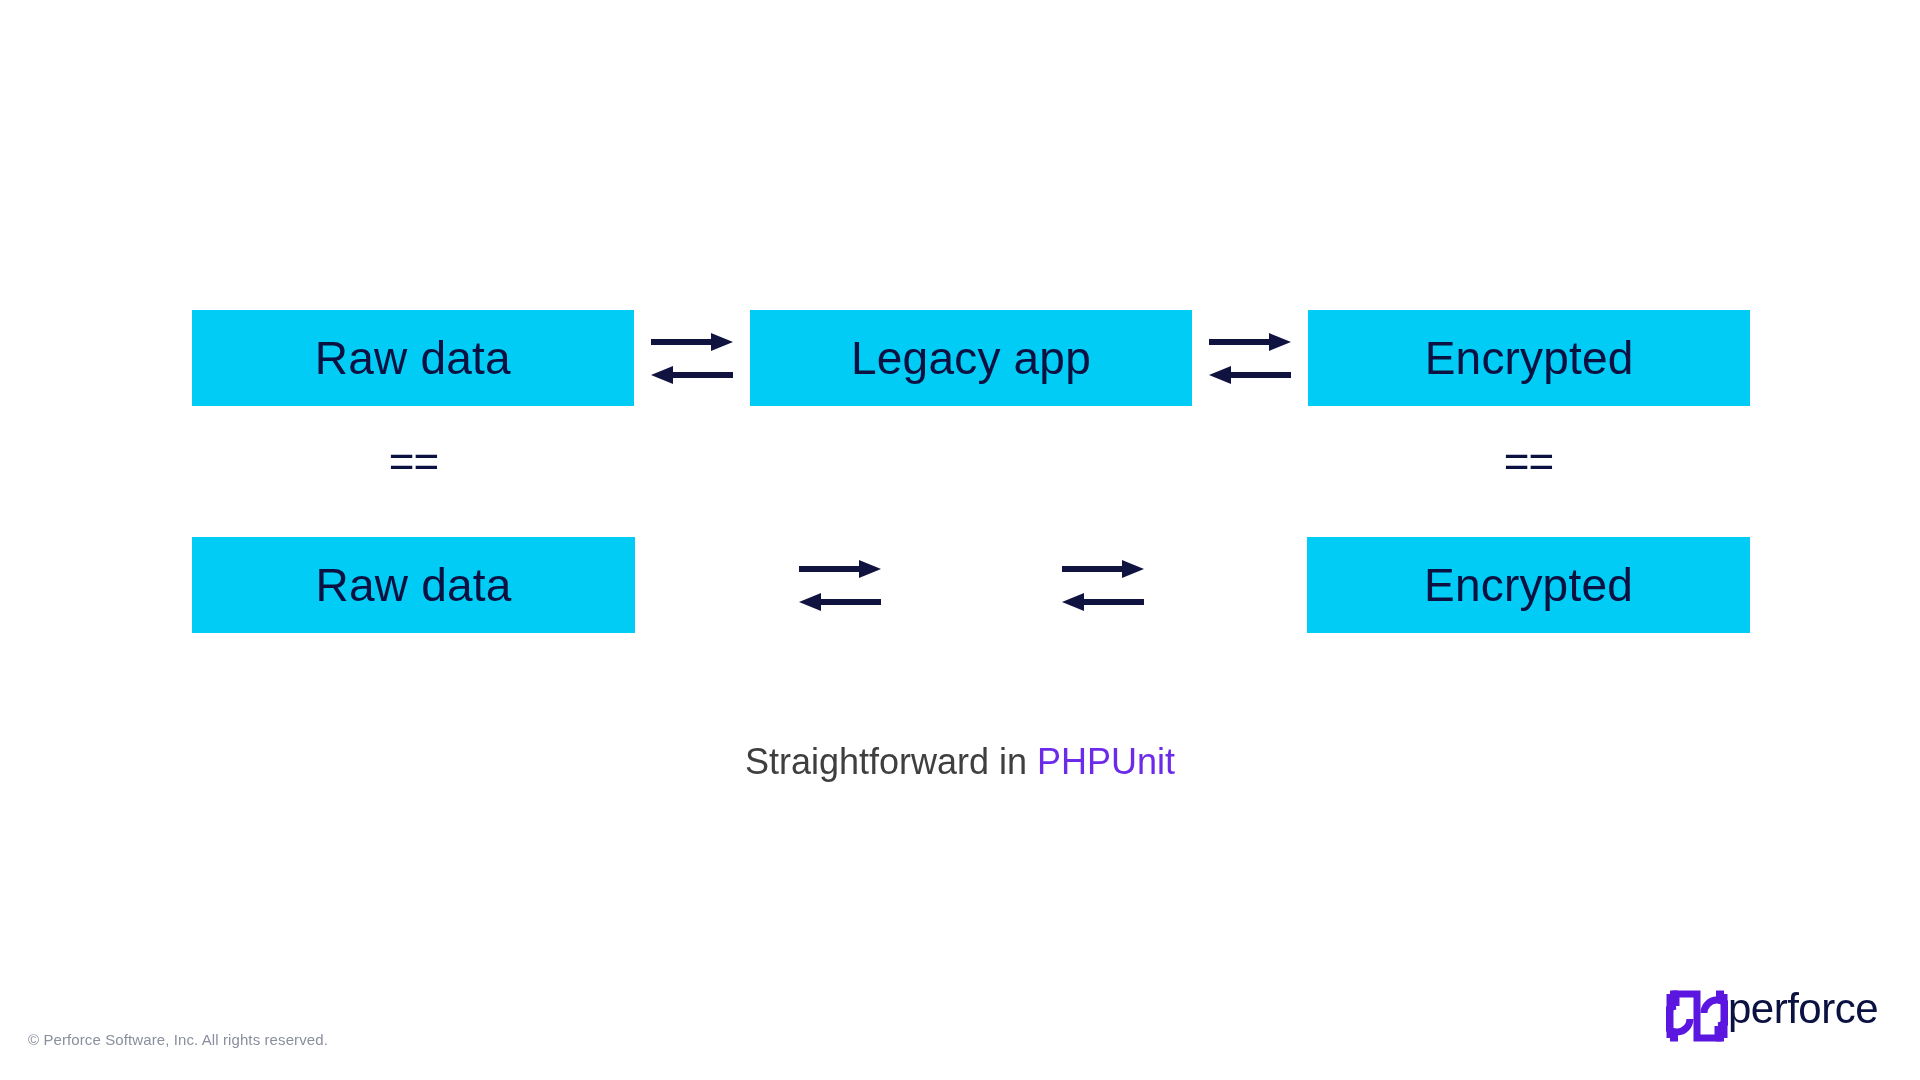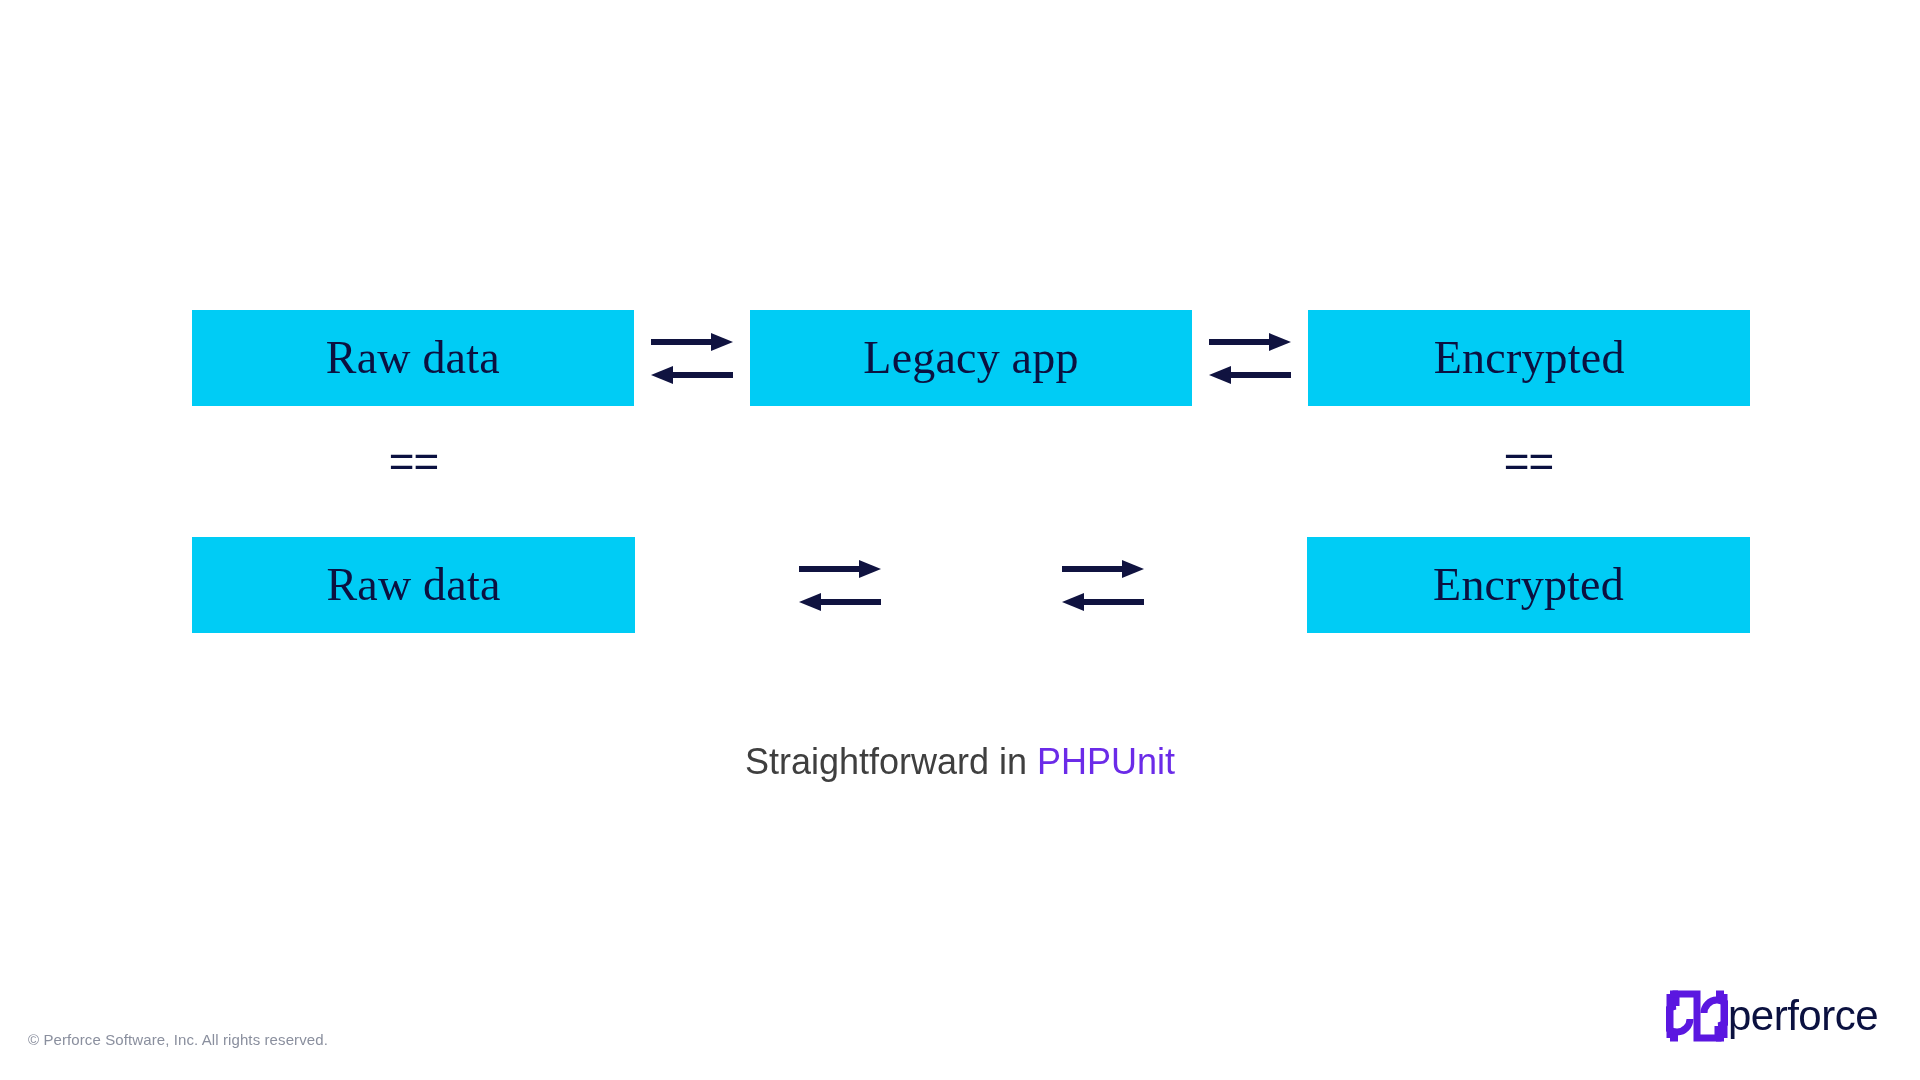--- a/index.html
+++ b/index.html
@@ -54,21 +54,20 @@
     justify-content: center;
     box-sizing: border-box;
   }
   .node-label {
     color: #0B1140;
     font-size: 46px;
     font-weight: 400;
     line-height: 1;
     letter-spacing: 0.2px;
     white-space: nowrap;
-    font-family: Liberation Serif, serif;
   }
 
   
   .connector {
     width: 117px;
     height: 96px;
     display: flex;
     flex-direction: column;
     align-items: center;
     justify-content: center;
@@ -115,21 +114,21 @@
     color: #8A8F9E;
     letter-spacing: 0.1px;
     white-space: nowrap;
   }
 
   .brand {
     position: absolute;
     right: 42px;
     bottom: 36px;
     display: flex;
-    align-items: center;
+    align-items: flex-start;
     gap: 0;
   }
   .brand-mark { display: block; }
   .brand-name {
     font-size: 42px;
     color: #0B1140;
     font-weight: 400;
     letter-spacing: -0.5px;
     line-height: 1;
   }

